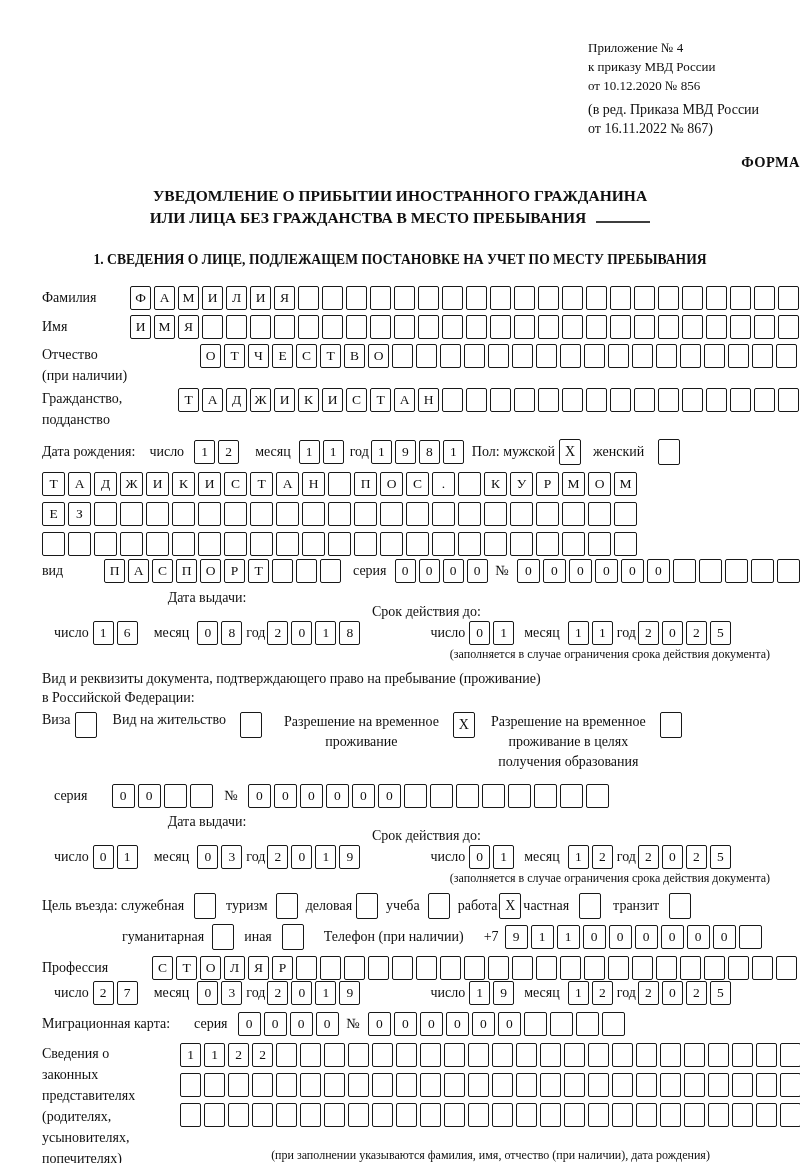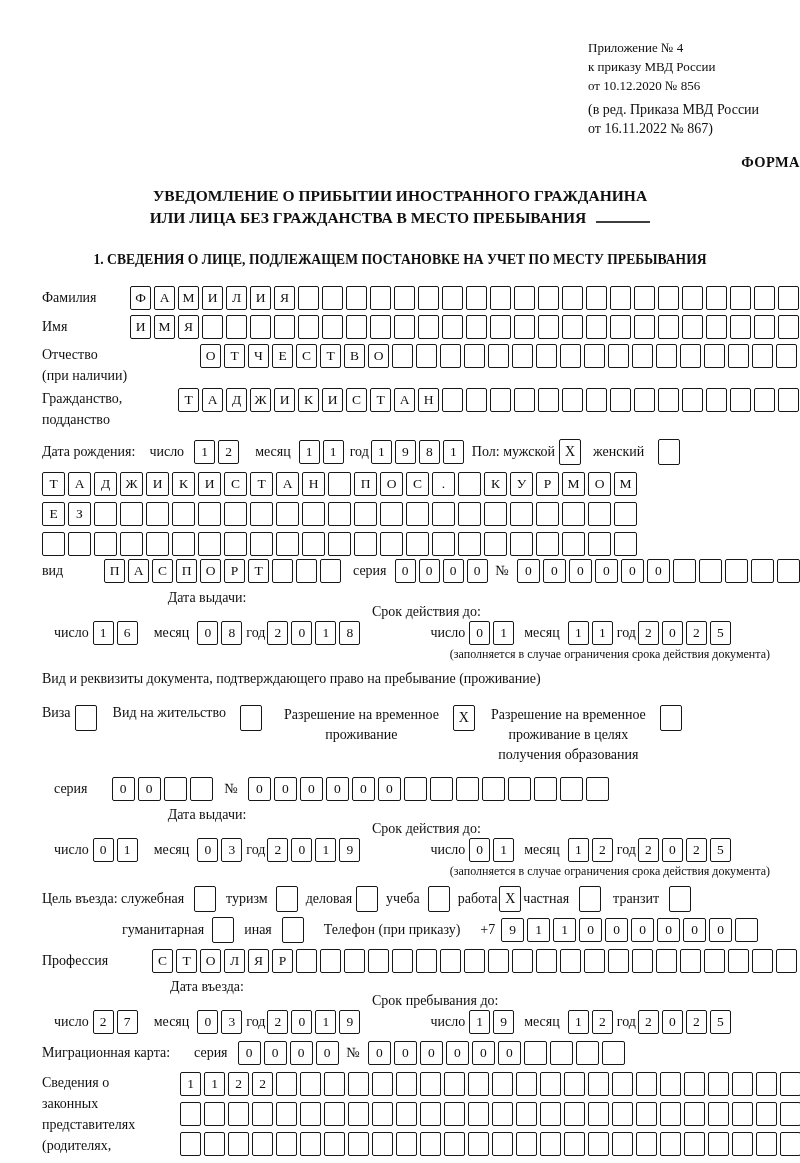--- a/index.html
+++ b/index.html
@@ -392,21 +392,22 @@
       <span class="gapseg" style="width: 2px;"></span>
       <div class="strip">
         <div class="cell">2</div>
         <div class="cell">0</div>
         <div class="cell">2</div>
         <div class="cell">5</div>
       </div>
     </div>
     <div class="trow note right" style="margin-top: 2px;">(заполняется в случае ограничения срока действия документа)</div>
     <div class="trow " style="margin-top: 9px;">Вид и реквизиты документа, подтверждающего право на пребывание (проживание)</div>
-    <div class="row top" style="margin-top: 18px;">
+    <div class="trow " style="margin-top: 3px;">в Российской Федерации:</div>
+    <div class="row top" style="margin-top: 6px;">
       <span class="lbl">Виза</span>
       <span class="gapseg" style="width: 4px;"></span>
       <div class="chk"></div>
       <span class="gapseg" style="width: 16px;"></span>
       <span class="lbl">Вид на жительство</span>
       <span class="gapseg" style="width: 14px;"></span>
       <div class="chk"></div>
       <span class="gapseg" style="width: 22px;"></span>
       <div class="lblm ctr">
         <span>Разрешение на временное</span>
@@ -535,21 +536,21 @@
     </div>
     <div class="row" style="margin-top: 5px; padding-left: 80px;">
       <span class="lbl">гуманитарная</span>
       <span class="gapseg" style="width: 8px;"></span>
       <div class="chk"></div>
       <span class="gapseg" style="width: 10px;"></span>
       <span class="lbl">иная</span>
       <span class="gapseg" style="width: 10px;"></span>
       <div class="chk"></div>
       <span class="gapseg" style="width: 20px;"></span>
-      <span class="lbl">Телефон (при приказу)</span>
+      <span class="lbl">Телефон (при наличии)</span>
       <span class="gapseg" style="width: 20px;"></span>
       <span class="lbl">+7</span>
       <span class="gapseg" style="width: 6px;"></span>
       <div class="strip">
         <div class="cell wide">9</div>
         <div class="cell wide">1</div>
         <div class="cell wide">1</div>
         <div class="cell wide">0</div>
         <div class="cell wide">0</div>
         <div class="cell wide">0</div>
@@ -583,24 +584,20 @@
         <div class="cell"></div>
         <div class="cell"></div>
         <div class="cell"></div>
         <div class="cell"></div>
         <div class="cell"></div>
         <div class="cell"></div>
         <div class="cell"></div>
         <div class="cell"></div>
         <div class="cell"></div>
       </div>
-    </div>
-    <div class="heads" style="margin-top: 6px;">
-      <span class="hl">Дата въезда:</span>
-      <span class="hr">Срок пребывания до:</span>
     </div>
     <div class="row" style="margin-top: 1px; padding-left: 12px;">
       <span class="lbl">число</span>
       <span class="gapseg" style="width: 4px;"></span>
       <div class="strip">
         <div class="cell">2</div>
         <div class="cell">7</div>
       </div>
       <span class="gapseg" style="width: 16px;"></span>
       <span class="lbl">месяц</span>

